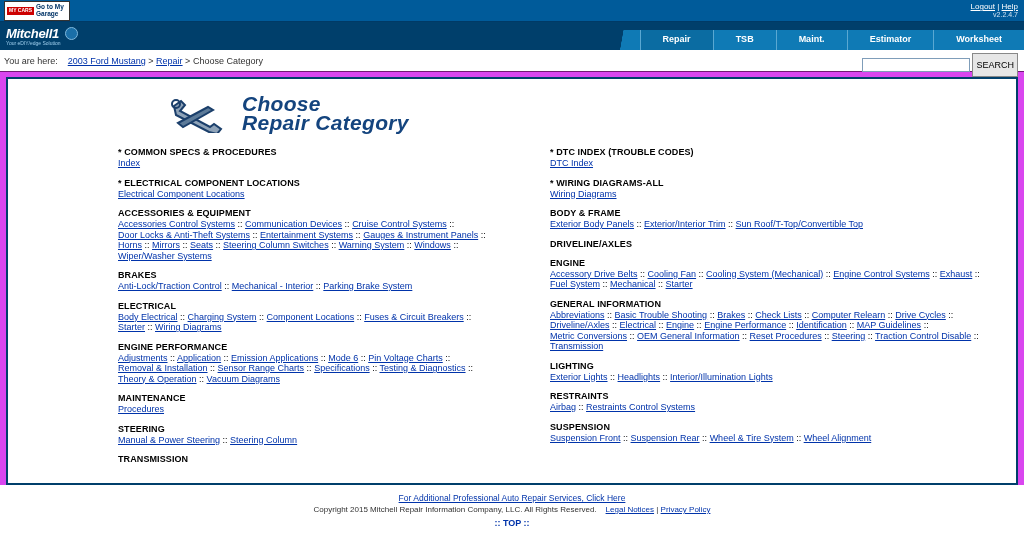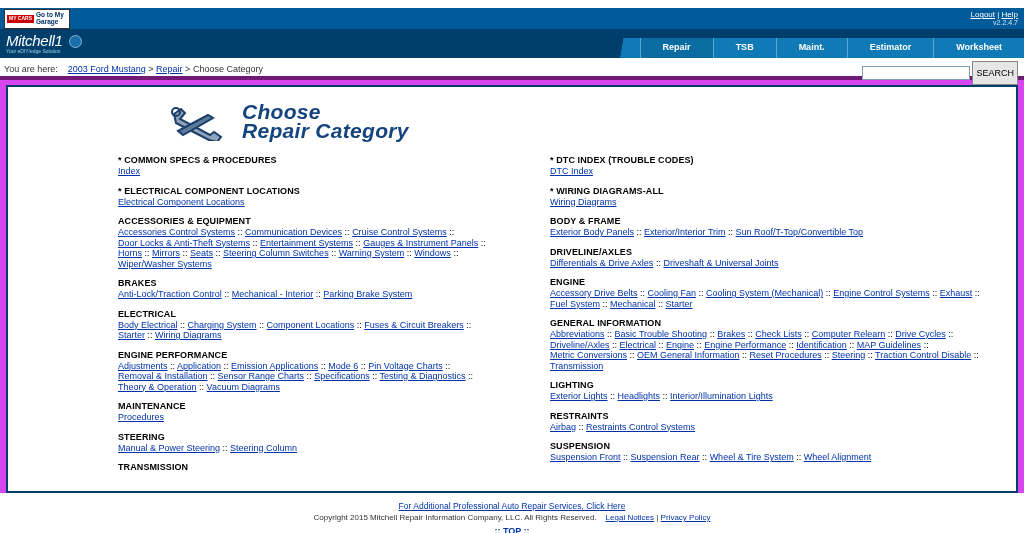--- a/index.html
+++ b/index.html
@@ -11,21 +11,20 @@
     background: #ffffff;
   }
   a { color: #0033aa; text-decoration: underline; cursor: pointer; }
 
   
   .topbar {
     position: relative;
     height: 22px;
     background: #005b9a;
     border-bottom: 1px solid #003a66;
-    margin-top: 8px;
   }
   .mycars-btn {
     position: absolute; left: 4px; top: 1px;
     width: 66px; height: 20px;
     background: #ffffff;
     border: 1px solid #333;
     display: flex; align-items: center;
     font-size: 6px; line-height: 1.05;
     padding: 1px 2px;
   }
@@ -49,21 +48,21 @@
     position: relative;
     height: 28px;
     background: #003f6b;
     border-bottom: 1px solid #00recent;
   }
   .brand {
     position: absolute; left: 6px; top: 2px;
     color: #ffffff;
   }
   .brand .name {
-    font-size: 15px; font-weight: normal; font-style: italic;
+    font-size: 13px; font-weight: bold; font-style: italic;
     letter-spacing: -0.3px;
   }
   .brand .tag { font-size: 5px; color: #9fd0ef; margin-top: -2px; }
   .brand-circle {
     display: inline-block; width: 13px; height: 13px;
     border-radius: 50%; background: #1a6fa8;
     border: 1px solid #7fb8dd; vertical-align: middle;
     margin-left: 2px;
   }
   .navtabs {
@@ -86,21 +85,21 @@
     text-align: center;
     cursor: pointer;
   }
   .navtab.active { background: #0b6ca2; }
 
   
   .crumbbar {
     position: relative;
     height: 22px;
     background: #ffffff;
-    border-bottom: 4px solid #701a75;
+    border-bottom: 1px solid #701a75;
     font-size: 9px;
     color: #333;
     padding: 6px 0 0 4px;
   }
   .crumbbar a { color: #0033aa; }
   .searchbox {
     position: absolute; right: 6px; top: 3px;
     display: flex; align-items: center;
   }
   .searchbox input {
@@ -305,21 +304,20 @@
             <div class="group">
               <div class="group-head">* WIRING DIAGRAMS-ALL</div>
               <div class="group-links"><a>Wiring Diagrams</a></div>
             </div>
             <div class="group">
               <div class="group-head">BODY &amp; FRAME</div>
               <div class="group-links"><a>Exterior Body Panels</a><span class="sep"> :: </span><a>Exterior/Interior Trim</a><span class="sep"> :: </span><a>Sun Roof/T-Top/Convertible Top</a></div>
             </div>
             <div class="group">
               <div class="group-head">DRIVELINE/AXLES</div>
-              <div class="group-links"><a>Differentials &amp; Drive Axles</a><span class="sep"> :: </span><a>Driveshaft &amp; Universal Joints</a></div>
             </div>
             <div class="group">
               <div class="group-head">ENGINE</div>
               <div class="group-links"><a>Accessory Drive Belts</a><span class="sep"> :: </span><a>Cooling Fan</a><span class="sep"> :: </span><a>Cooling System (Mechanical)</a><span class="sep"> :: </span><a>Engine Control Systems</a><span class="sep"> :: </span><a>Exhaust</a><span class="sep"> :: </span><a>Fuel System</a><span class="sep"> :: </span><a>Mechanical</a><span class="sep"> :: </span><a>Starter</a></div>
             </div>
             <div class="group">
               <div class="group-head">GENERAL INFORMATION</div>
               <div class="group-links"><a>Abbreviations</a><span class="sep"> :: </span><a>Basic Trouble Shooting</a><span class="sep"> :: </span><a>Brakes</a><span class="sep"> :: </span><a>Check Lists</a><span class="sep"> :: </span><a>Computer Relearn</a><span class="sep"> :: </span><a>Drive Cycles</a><span class="sep"> :: </span><a>Driveline/Axles</a><span class="sep"> :: </span><a>Electrical</a><span class="sep"> :: </span><a>Engine</a><span class="sep"> :: </span><a>Engine Performance</a><span class="sep"> :: </span><a>Identification</a><span class="sep"> :: </span><a>MAP Guidelines</a><span class="sep"> :: </span><a>Metric Conversions</a><span class="sep"> :: </span><a>OEM General Information</a><span class="sep"> :: </span><a>Reset Procedures</a><span class="sep"> :: </span><a>Steering</a><span class="sep"> :: </span><a>Traction Control Disable</a><span class="sep"> :: </span><a>Transmission</a></div>
             </div>
             <div class="group">

